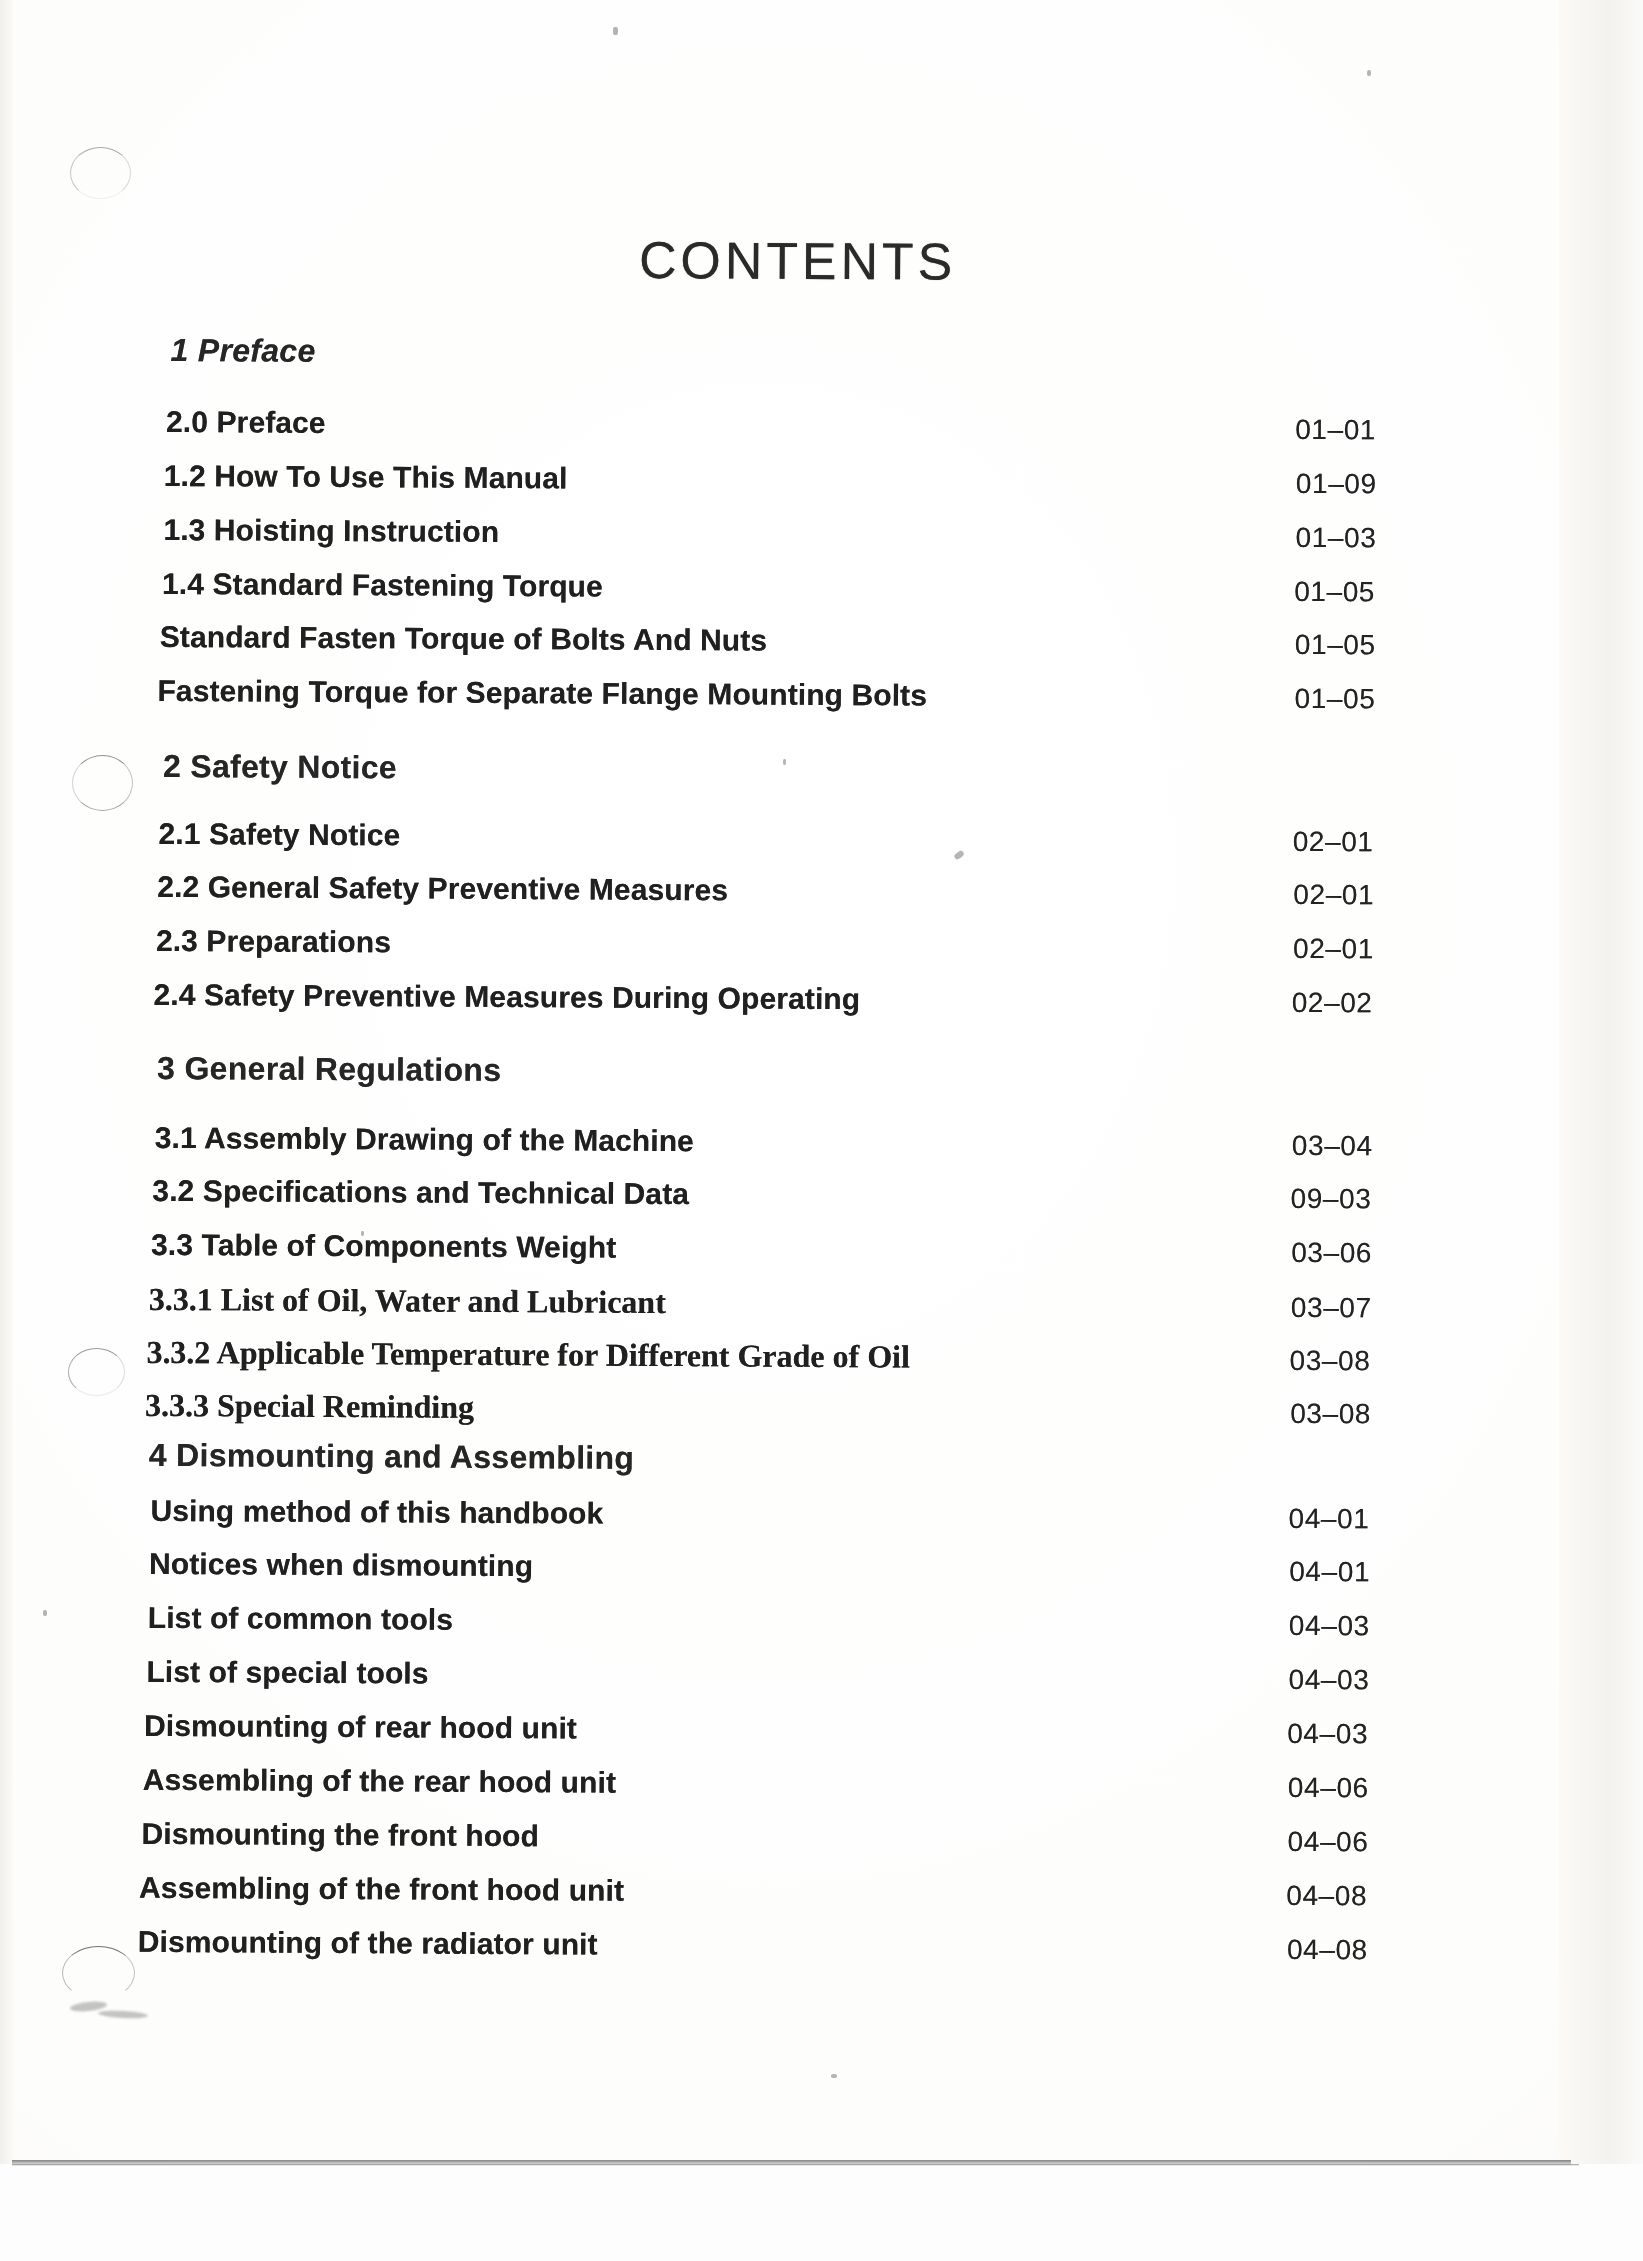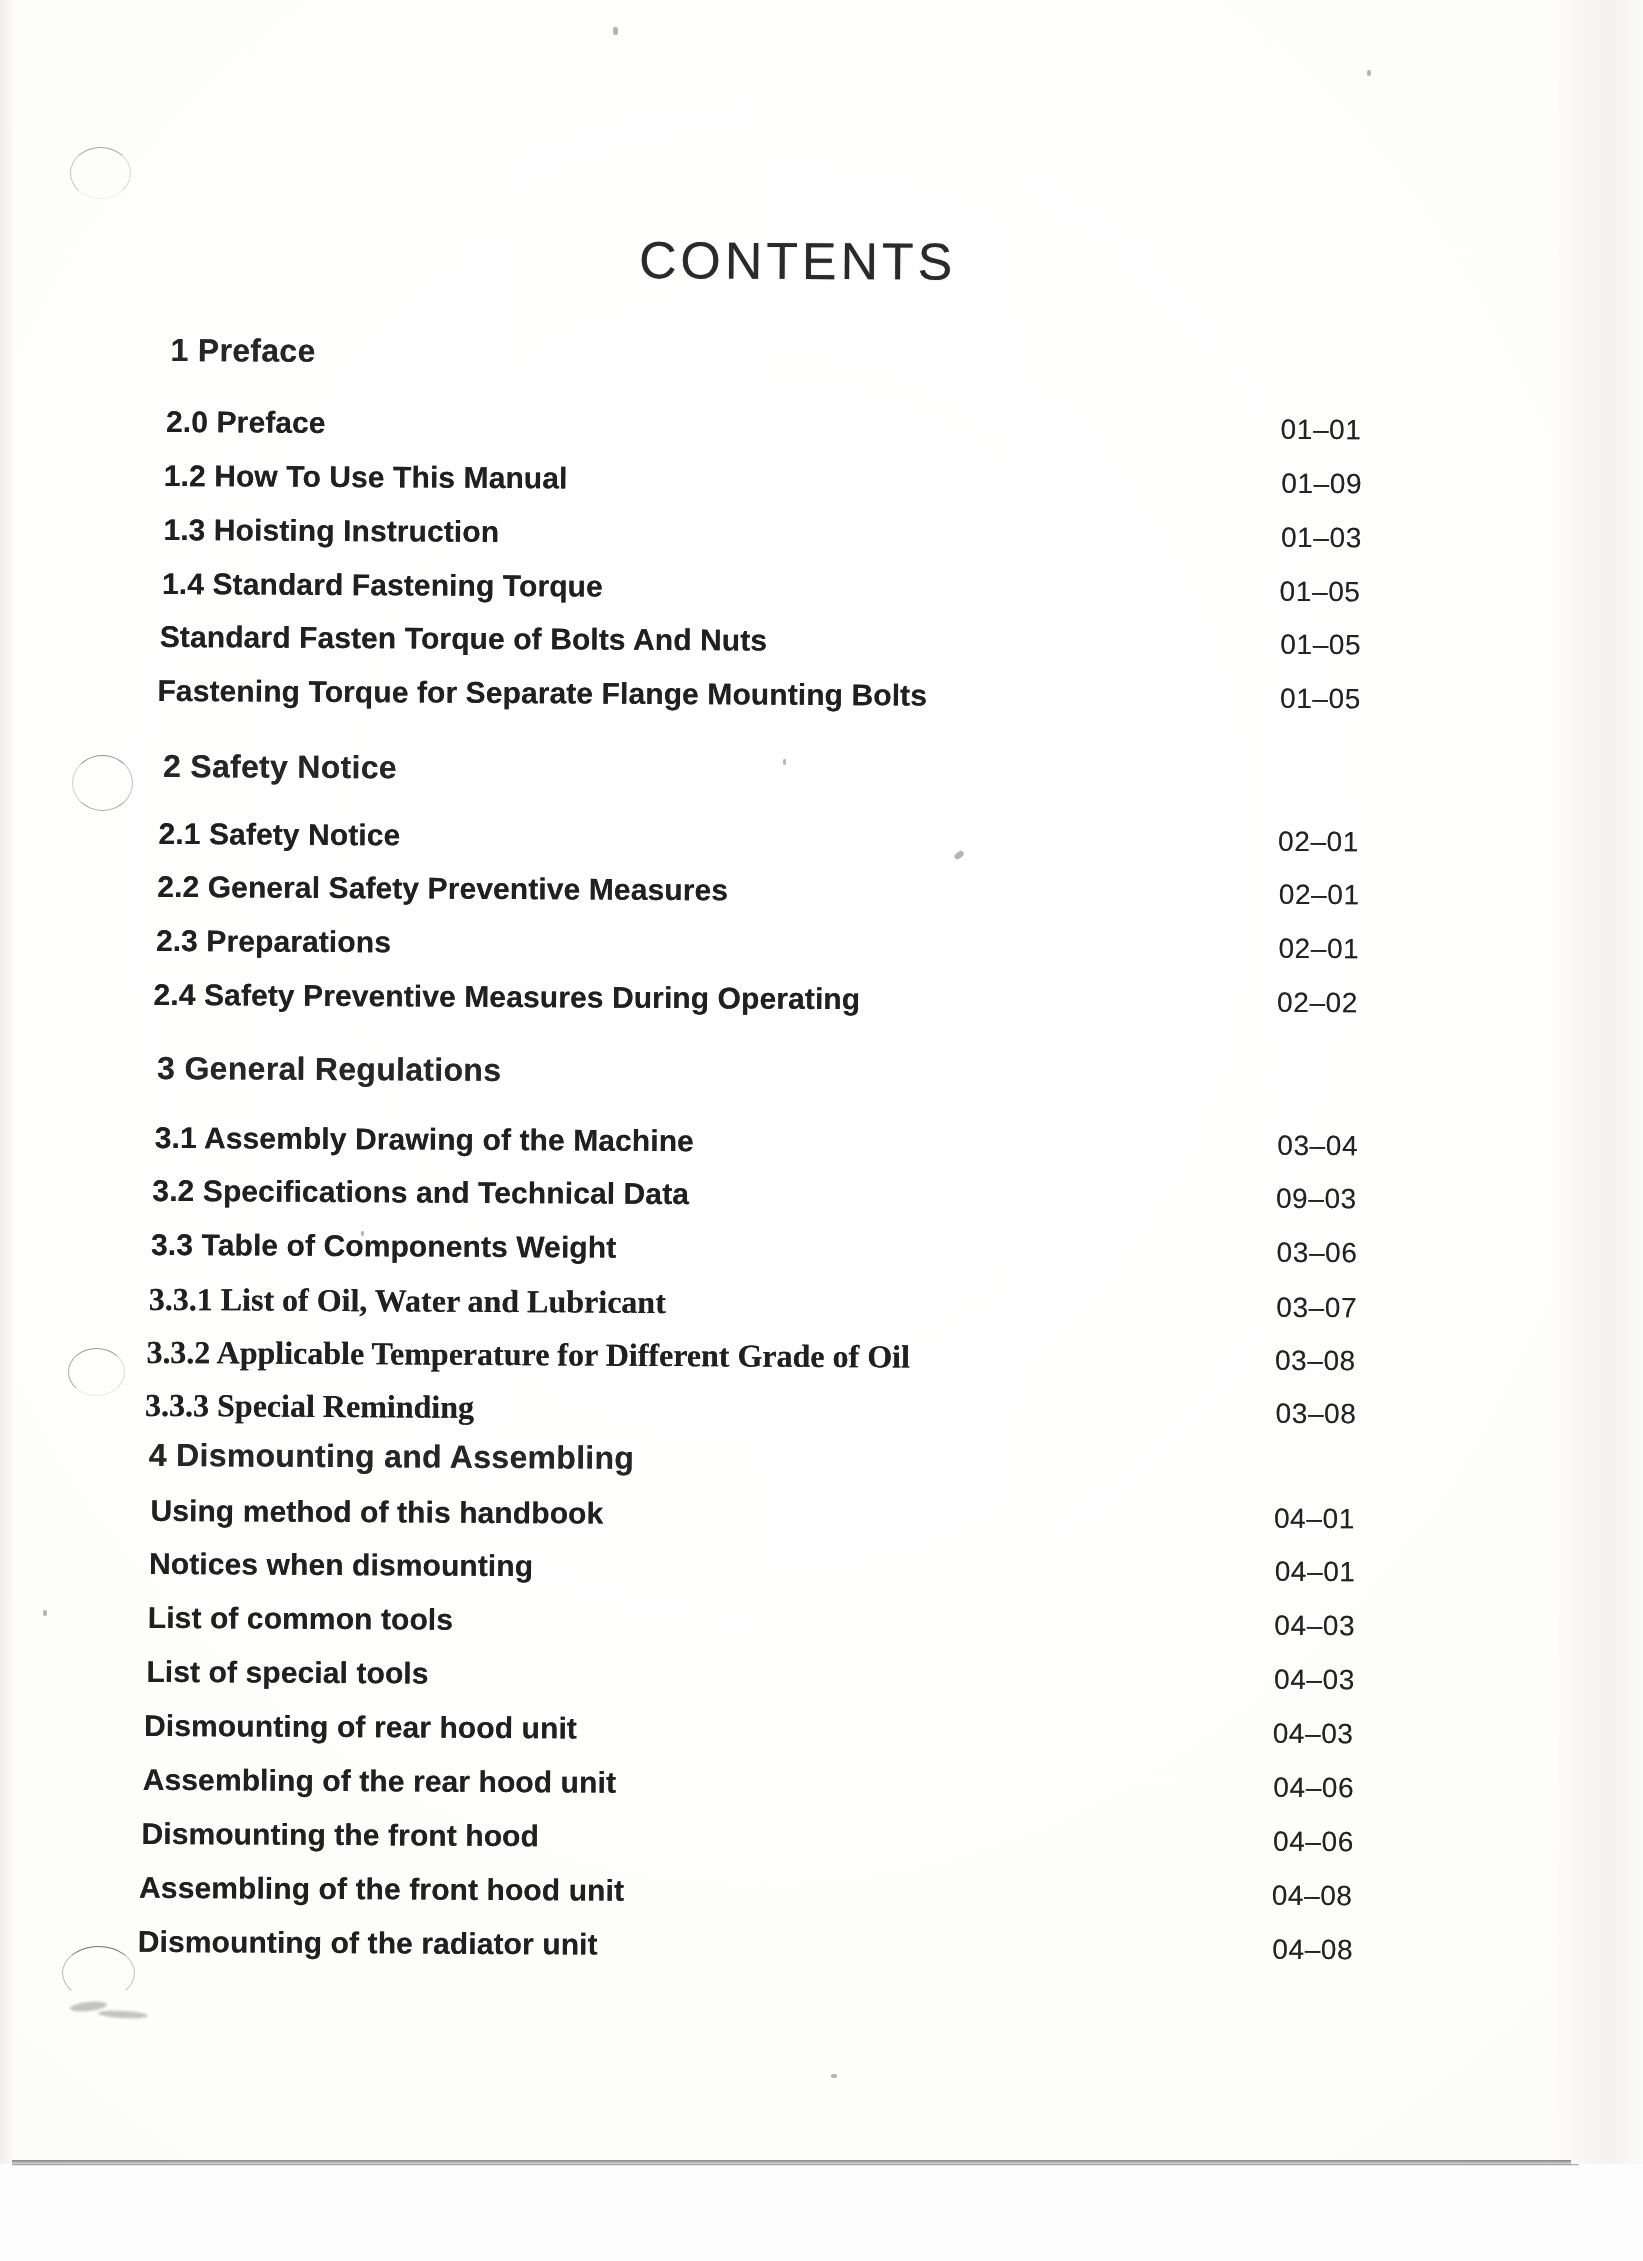--- a/index.html
+++ b/index.html
@@ -163,21 +163,21 @@
     background-size: 11px 4.5px;
     background-repeat: repeat-x;
     background-position: left bottom;
   }
   .entry .page {
     flex: 0 0 auto;
     font-size: 28px;
     font-weight: 400;
     letter-spacing: 0.6px;
     color: #232323;
-    text-align: center;
+    text-align: right;
     min-width: 110px;
     text-shadow: 0 0 0.5px rgba(45,45,45,0.6);
   }
 
   
   .entry.serif .label {
     font-family: "Liberation Serif", serif;
     font-weight: 700;
     font-size: 32px;
     letter-spacing: 0px;
@@ -221,21 +221,21 @@
 <div class="speck" style="left:361px;top:1231px;width:3.2px;height:5.2px;"></div>
 <div class="speck" style="left:831px;top:2074px;width:5.8px;height:3.9px;"></div>
 <div class="speck" style="left:43px;top:1610px;width:3.9px;height:5.8px;"></div>
 
 <div id="content">
   <div id="toc-skew">
 
     <div id="contents-title">CONTENTS</div>
 
     <div id="toc">
-        <div class="chapter" style="top: 332px; left: 166px;">1 Preface</div>
+        <div class="chapter" style="top: 332px; left: 166px; font-style: italic;">1 Preface</div>
         <div class="entry" style="top: 405px; left: 162px; width: 1210px;">
           <span class="label">2.0  Preface</span>
           <span class="leader"></span>
           <span class="page">01–01</span>
         </div>
         <div class="entry" style="top: 459px; left: 160px; width: 1213px;">
           <span class="label">1.2 How To Use This Manual</span>
           <span class="leader"></span>
           <span class="page">01–09</span>
         </div>

